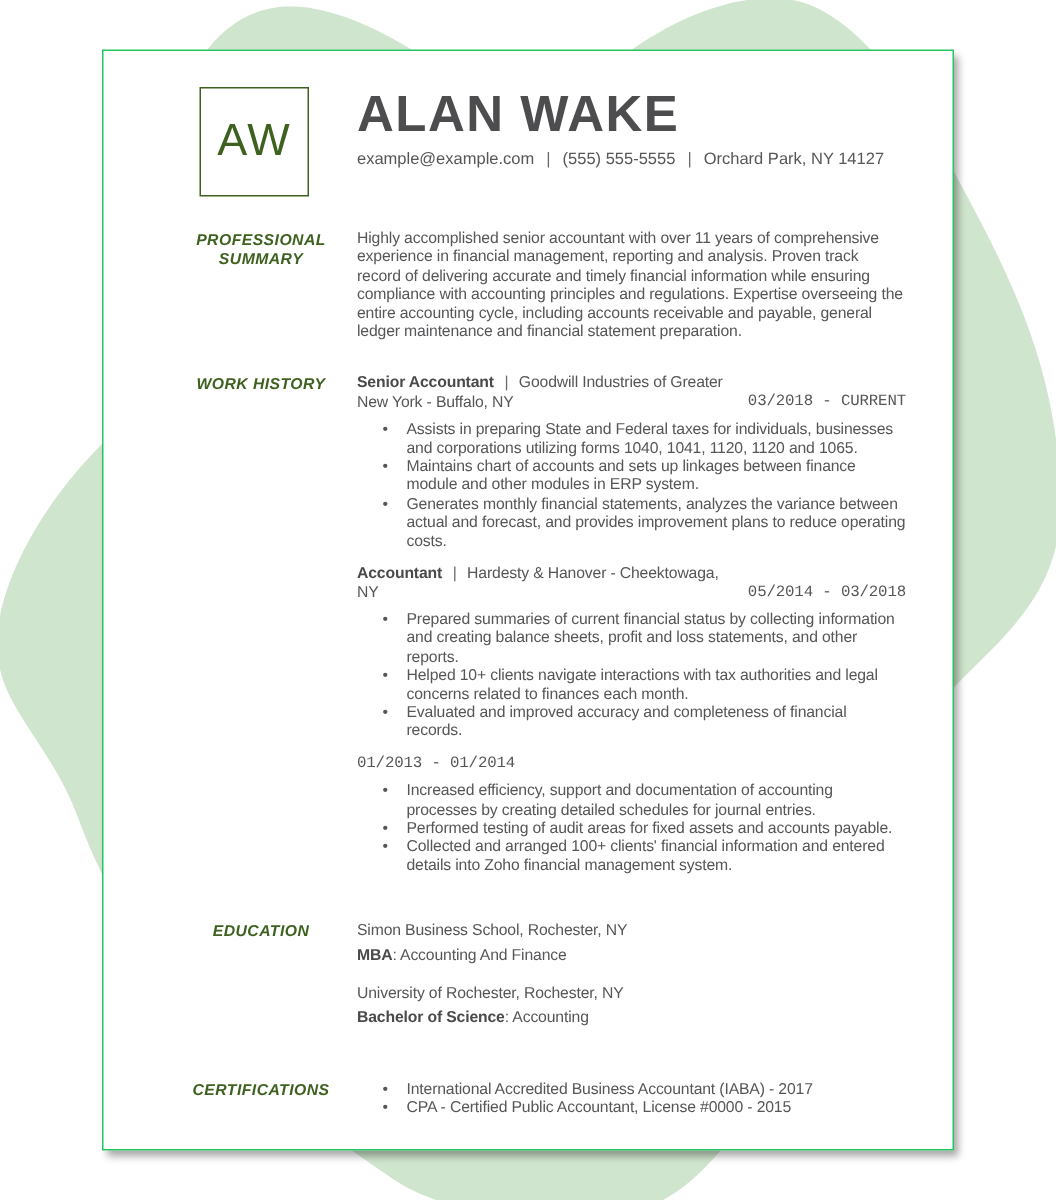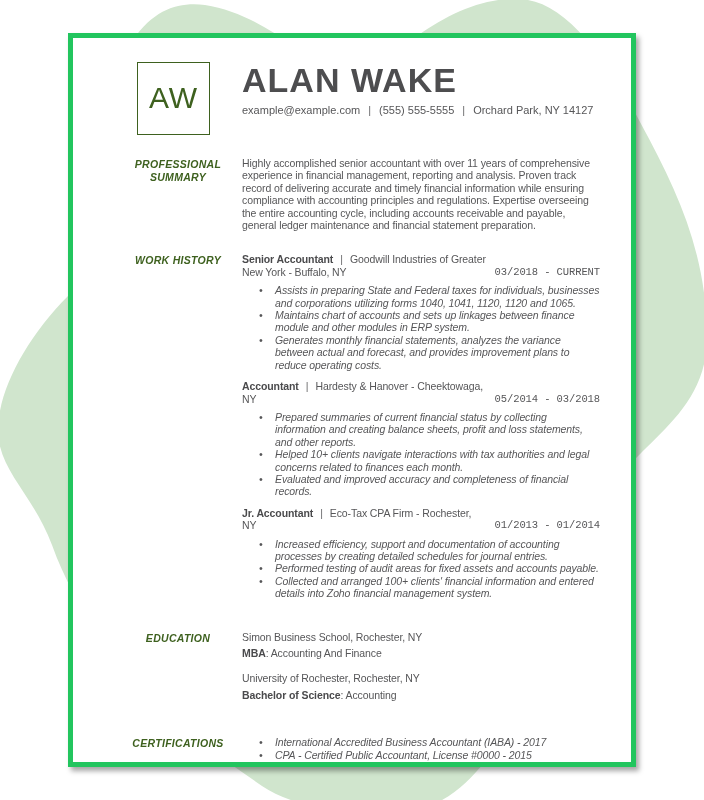--- a/index.html
+++ b/index.html
@@ -5,21 +5,21 @@
   html,body{margin:0;padding:0;}
   body{
     width:704px;height:800px;position:relative;overflow:hidden;
     background:#ffffff;
     font-family:"Liberation Sans",sans-serif;
     -webkit-font-smoothing:antialiased;
   }
   .blob{position:absolute;left:0;top:0;width:704px;height:800px;z-index:0;}
   .card{
     position:absolute;left:68px;top:33px;width:568px;height:734px;z-index:1;
-    background:#ffffff;border:5px solid #22c55e;
+    background:#ffffff;border:1px solid #22c55e;
     box-shadow:3px 4px 5px rgba(0,0,0,0.35);
     box-sizing:border-box;
     padding:24px 31px 0 57px;
     color:#565658;
     font-size:10.5px;line-height:12.4px;letter-spacing:-0.1px;
   }
   .row{display:grid;grid-template-columns:96px 1fr;column-gap:16px;}
   .header-row{margin-top:0;}
   .monogram{
     width:73px;height:73px;margin-left:7px;border:1.5px solid #3e611f;
@@ -38,21 +38,21 @@
     color:#3e611f;font-weight:bold;font-size:10.5px;line-height:13px;
     text-align:center;letter-spacing:0.3px;padding-top:1px;font-style:italic;
   }
   .summary-text{margin:0;}
   .job{margin-bottom:9px;}
   .job-head{display:flex;justify-content:space-between;align-items:flex-end;}
   .job-left{flex:1 1 auto;padding-right:8px;}
   .bold{font-weight:bold;color:#4a4a4c;}
   .jsep{padding:0 7px;color:#6a6a6c;}
   .job-dates{flex:0 0 auto;white-space:nowrap;font-family:Liberation Mono, monospace;}
-  ul.bullets{list-style:none;margin:6px 0 0 0;padding:0;font-style:italic;}
+  ul.bullets{list-style:none;margin:6px 0 0 0;padding:0;}
   ul.bullets li{position:relative;padding-left:33px;margin:0;}
   ul.bullets li::before{
     content:"\2022";position:absolute;left:17px;top:0;color:#565658;
   }
   .skills-grid{display:grid;grid-auto-flow:column;grid-template-rows:repeat(3,auto);
     grid-template-columns:199px 1fr;margin-top:0 !important;}
   .edu-entry{margin-bottom:13px;}
   .edu-degree{margin-top:4px;}
   .cert-list{margin-top:0 !important;}
 </style>
@@ -128,23 +128,20 @@
         </div>
         <ul class="bullets">
           <li>Prepared summaries of current financial status by collecting information and creating balance sheets, profit and loss statements, and other reports.</li>
           <li>Helped 10+ clients navigate interactions with tax authorities and legal concerns related to finances each month.</li>
           <li>Evaluated and improved accuracy and completeness of financial records.</li>
         </ul>
       </div>
 
       <div class="job">
         <div class="job-head">
-          <div class="job-left">
-            <span class="bold">Jr. Accountant</span><span class="jsep">|</span><span>Eco-Tax CPA Firm - Rochester, NY</span>
-          </div>
           <div class="job-dates">01/2013 - 01/2014</div>
         </div>
         <ul class="bullets">
           <li>Increased efficiency, support and documentation of accounting processes by creating detailed schedules for journal entries.</li>
           <li>Performed testing of audit areas for fixed assets and accounts payable.</li>
           <li>Collected and arranged 100+ clients' financial information and entered details into Zoho financial management system.</li>
         </ul>
       </div>
 
     </div>

